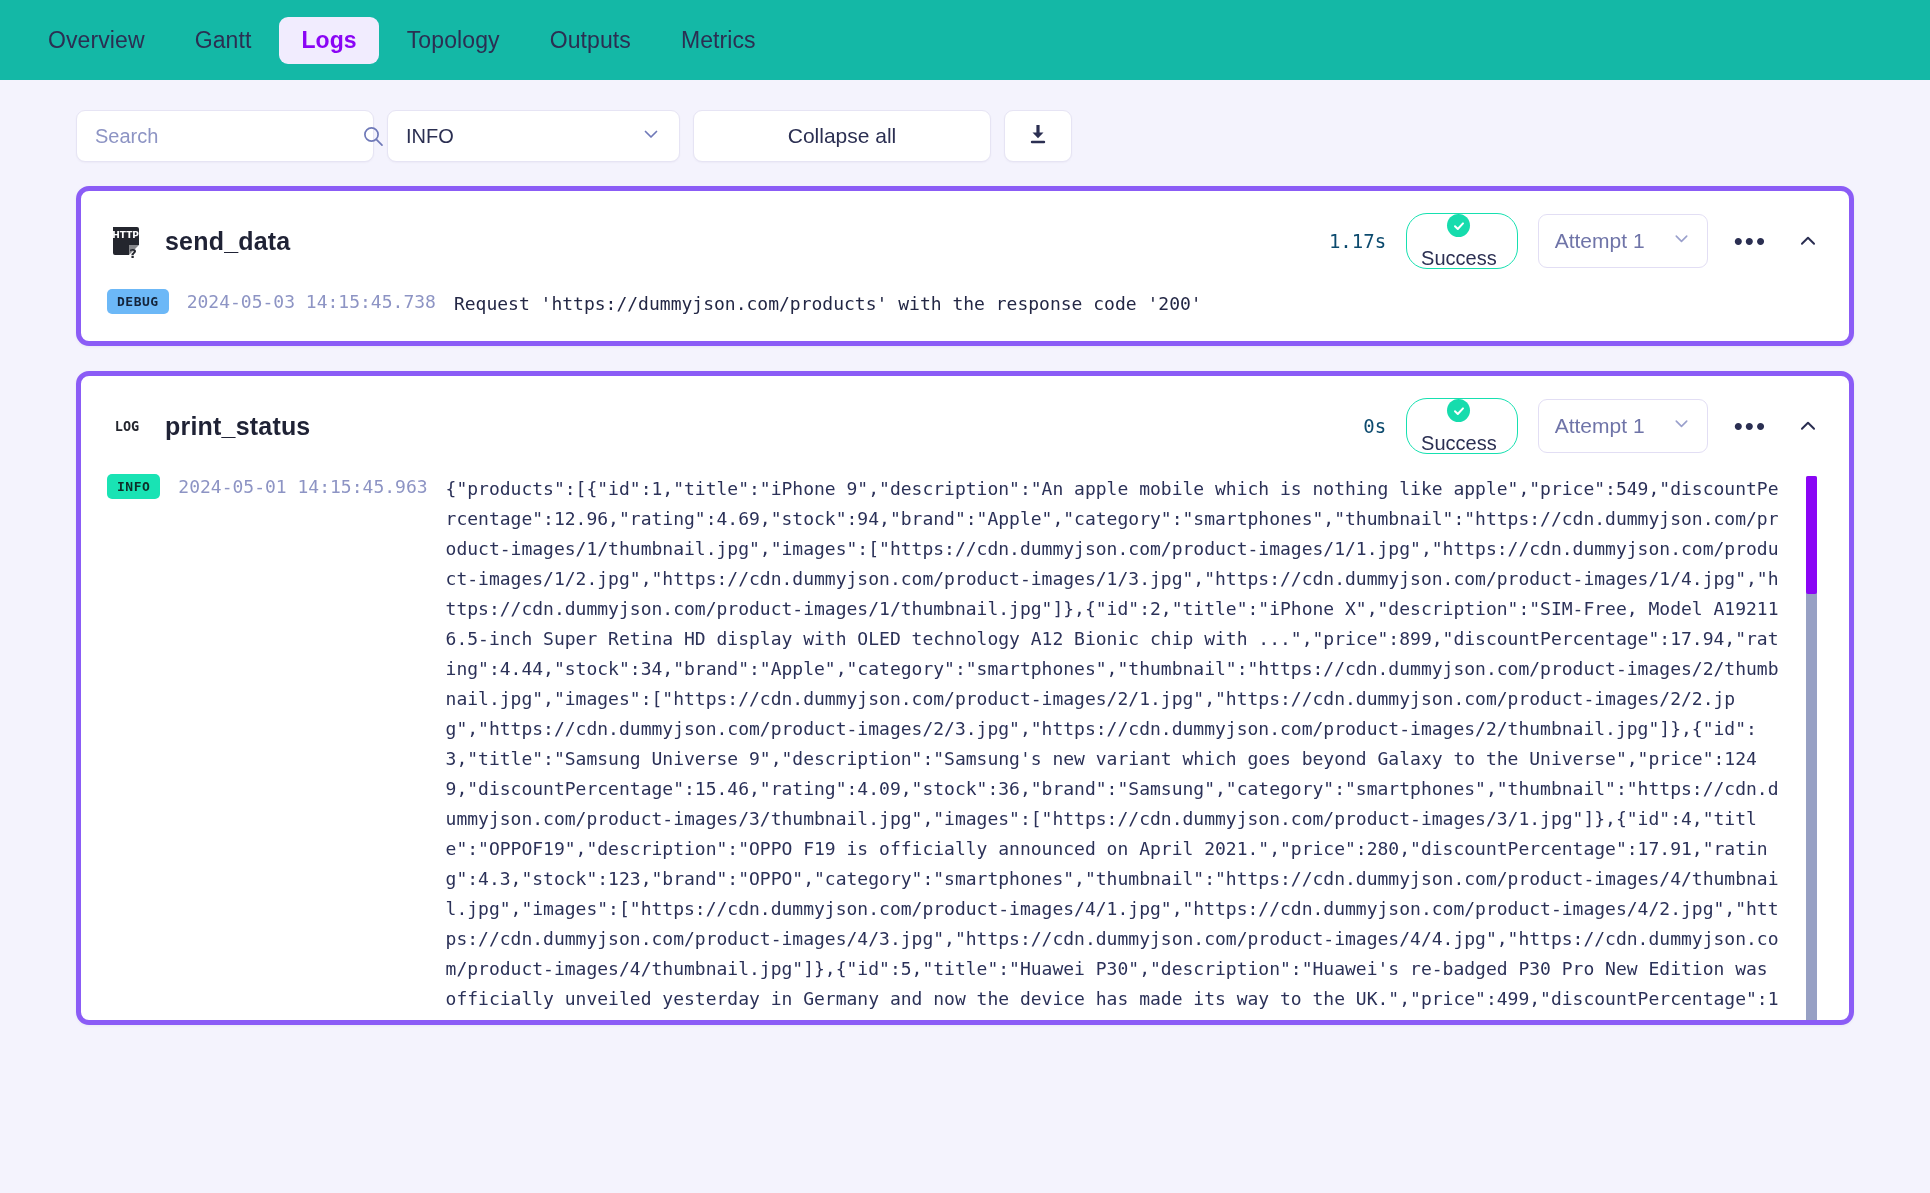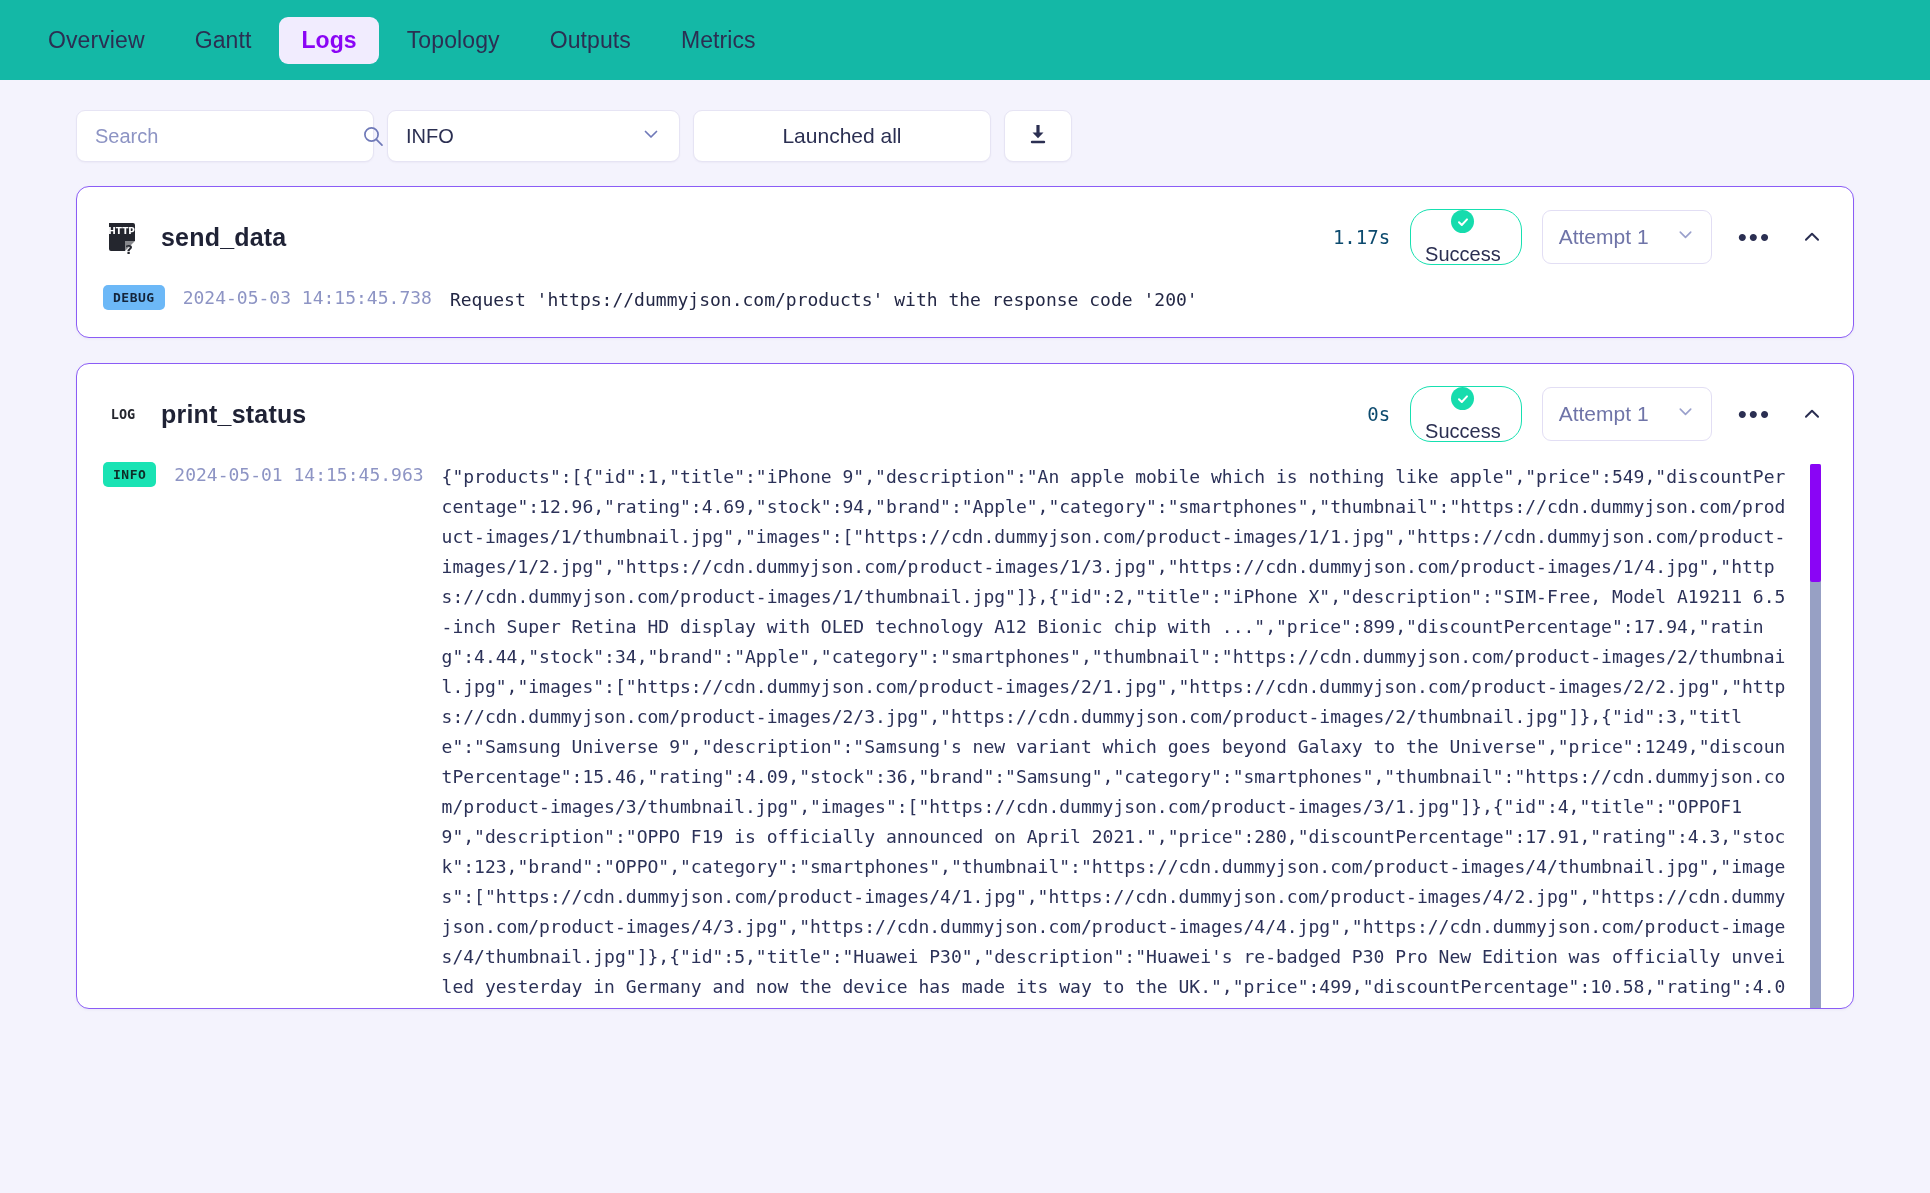--- a/index.html
+++ b/index.html
@@ -89,21 +89,21 @@
     border-radius: 9px;
     display: flex; align-items: center; justify-content: center;
     cursor: pointer;
     box-shadow: 0 1px 2px rgba(40,35,90,.04);
   }
 
   
   .cards { padding: 24px 76px 0 76px; }
   .card {
     background: #ffffff;
-    border: 1px solid #8b5cf6;
+    border: 5px solid #8b5cf6;
     border-radius: 13px;
     box-shadow: 0 1px 3px rgba(40,35,90,.05);
     margin-bottom: 25px;
     overflow: hidden;
     position: relative;
   }
   .card-head {
     display: flex; align-items: center;
     padding: 22px 26px 18px 26px;
     gap: 18px;
@@ -235,21 +235,21 @@
   <div class="select-box">
     <span>INFO</span>
     <span>
       <svg width="20" height="20" viewBox="0 0 20 20" fill="none">
         <path d="M4.5 7.5 L10 13 L15.5 7.5" stroke="#6f79b8" stroke-width="1.7" stroke-linecap="round" stroke-linejoin="round"></path>
       </svg>
     </span>
   </div>
 
   <div class="btn-plain">
-    <span>Launched all</span>
+    <span>Collapse all</span>
   </div>
 
   <div class="btn-icon">
     <span>
       <svg width="24" height="24" viewBox="0 0 24 24" fill="none">
         <path d="M12 3 V14" stroke="#2b2f52" stroke-width="3.2" stroke-linecap="butt"></path>
         <path d="M6.5 10.5 L12 16.2 L17.5 10.5 Z" fill="#2b2f52"></path>
         <line x1="6" y1="20" x2="18" y2="20" stroke="#2b2f52" stroke-width="2.4" stroke-linecap="round"></line>
       </svg>
     </span>

